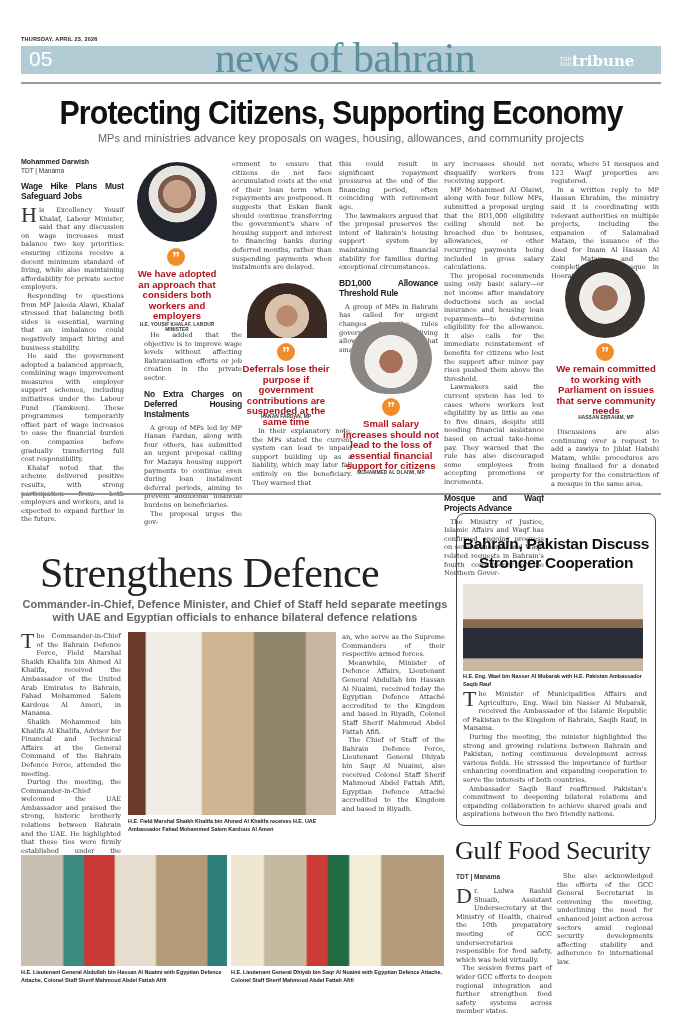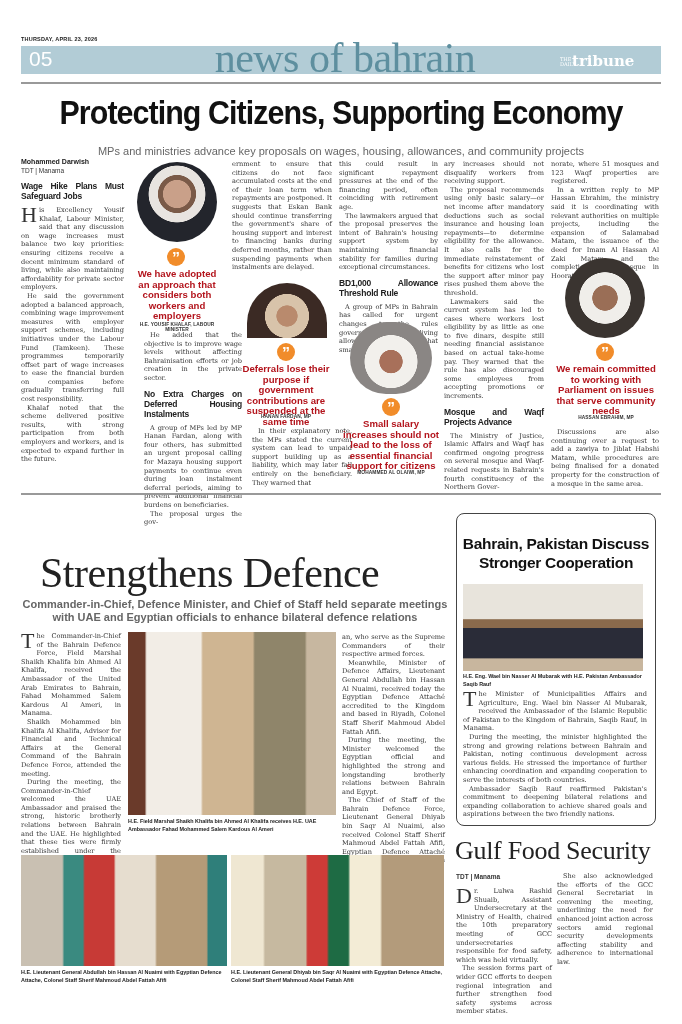--- a/index.html
+++ b/index.html
@@ -6,21 +6,21 @@
   body { width: 682px; height: 1024px; background: #fff; font-family: "DejaVu Serif", serif; color: #222; position: relative; overflow: hidden; }
   .abs { position: absolute; }
   .date { left: 21px; top: 36px; font-family: "Liberation Sans", sans-serif; font-size: 5.5px; font-weight: bold; letter-spacing: 0.2px; }
   .masthead { left: 21px; top: 46px; width: 640px; height: 28px; background: #b2ccd6; }
   .pageno { left: 29px; top: 47px; font-family: "Liberation Sans", sans-serif; font-size: 21px; color: #fff; font-weight: 300; }
   .section { left: 180px; top: 35px; width: 330px; text-align: center; font-family: "Liberation Serif", serif; font-size: 42px; color: #5e8f9f; letter-spacing: -0.5px; line-height: 46px; }
   .brand { left: 560px; top: 52px; font-family: "DejaVu Serif", serif; font-weight: bold; color: #fff; font-size: 15px; }
   .brand small { font-size: 5px; display:inline-block; line-height:5px; vertical-align: middle; font-weight: normal; margin-right: 2px; width: 10px;}
   .rule { left: 21px; width: 640px; height: 2px; background: #999; }
   .headline1 { left: 0; top: 94px; width: 682px; text-align: center; font-family: "Liberation Sans", sans-serif; font-weight: bold; font-size: 33px; color: #111; letter-spacing: -1px; transform: scaleX(0.92); }
-  .deck1 { left: 0; top: 132px; width: 682px; text-align: center; font-family: "Liberation Sans", sans-serif; font-size: 11px; color: #666; margin-top: 13px; }
+  .deck1 { left: 0; top: 132px; width: 682px; text-align: center; font-family: "Liberation Sans", sans-serif; font-size: 11px; color: #666; }
   .col { font-size: 6.6px; line-height: 8.6px; text-align: justify; color: #333; }
   .col p { text-indent: 6px; }
   .col p.first { text-indent: 0; }
   .dropcap { float: left; font-size: 22px; line-height: 18px; margin-right: 2px; font-family: "Liberation Serif", serif; }
   .byline { font-family: "Liberation Sans", sans-serif; font-size: 7px; font-weight: bold; color: #222; line-height: 9px; }
   .byline2 { font-family: "Liberation Sans", sans-serif; font-size: 6.5px; color: #333; line-height: 9px; }
   .subhead { font-family: "Liberation Sans", sans-serif; font-size: 8.5px; color: #222; line-height: 10px; margin: 6px 0 5px 0; font-weight: bold; letter-spacing: -0.2px; }
   .portrait { border-radius: 50%; overflow: hidden; }
   .quote-icon { width: 18px; height: 18px; border-radius: 50%; background: #f18c2a; color: #fff; font-family: "Liberation Sans", sans-serif; font-weight: bold; font-size: 16px; line-height: 22px; text-align: center; }
   .quote-text { font-family: "Liberation Sans", sans-serif; font-weight: bold; color: #b3141c; font-size: 9.6px; line-height: 10.5px; text-align: center; }
@@ -44,20 +44,21 @@
 <div class="abs rule" style="top:82px;"></div>
 
 <div class="abs headline1">Protecting Citizens, Supporting Economy</div>
 <div class="abs deck1">MPs and ministries advance key proposals on wages, housing, allowances, and community projects</div>
 
 <div class="abs col" style="left:21px; top:157px; width:103px;">
   <div class="byline">Mohammed Darwish</div>
   <div class="byline2">TDT | Manama</div>
   <div class="subhead">Wage Hike Plans Must Safeguard Jobs</div>
   <p class="first"><span class="dropcap">H</span><span>is Excellency Yousif Khalaf, Labour Minister, said that any discussion on wage increases must balance two key priorities: ensuring citizens receive a decent minimum standard of living, while also maintaining affordability for private sector employers.</span></p>
+  <p>Responding to questions from MP Jaleela Alawi, Khalaf stressed that balancing both sides is essential, warning that an imbalance could negatively impact hiring and business stability.</p>
   <p>He said the government adopted a balanced approach, combining wage improvement measures with employer support schemes, including initiatives under the Labour Fund (Tamkeen). These programmes temporarily offset part of wage increases to ease the financial burden on companies before gradually transferring full cost responsibility.</p>
   <p>Khalaf noted that the scheme delivered positive results, with strong participation from both employers and workers, and is expected to expand further in the future.</p>
 </div>
 
 <div class="abs portrait" style="left:137px; top:162px; width:80px; height:80px; background: radial-gradient(circle at 50% 40%, #c9a089 0 22%, #7a5a48 23% 30%, #e8e4e0 31% 45%, #23252c 46%);"></div>
 <div class="abs quote-icon" style="left:167px; top:248px;">”</div>
 <div class="abs quote-text" style="left:131px; top:269px; width:92px;">We have adopted an approach that considers both workers and employers</div>
 <div class="abs quote-attr" style="left:128px; top:322px; width:98px;">H.E. YOUSIF KHALAF, LABOUR MINISTER</div>
 
 <div class="abs col" style="left:128px; top:331px; width:98px;margin-left:16px;">
@@ -84,20 +85,21 @@
   <div class="subhead">BD1,000 Allowance Threshold Rule</div>
   <p>A group of MPs in Bahrain has called for urgent changes to the rules governing the cost-of-living allowance, arguing that small sal-</p>
 </div>
 <div class="abs portrait" style="left:350px; top:322px; width:82px; height:72px; border-radius: 41px 41px 41px 41px; background: radial-gradient(circle at 50% 55%, #a8705a 0 20%, #f2f0ec 21% 46%, #8a8684 47%);"></div>
 <div class="abs quote-icon" style="left:382px; top:398px;">”</div>
 <div class="abs quote-text" style="left:340px; top:419px; width:102px;">Small salary increases should not lead to the loss of essential financial support for citizens</div>
 <div class="abs quote-attr" style="left:340px; top:470px; width:102px;">MOHAMMED AL OLAIWI, MP</div>
 
 <div class="abs col" style="left:444px; top:160px; width:100px;">
   <p class="first">ary increases should not disqualify workers from receiving support.</p>
+  <p>MP Mohammed Al Olaiwi, along with four fellow MPs, submitted a proposal urging that the BD1,000 eligibility ceiling should not be breached due to bonuses, allowances, or other recurring payments being included in gross salary calculations.</p>
   <p>The proposal recommends using only basic salary—or net income after mandatory deductions such as social insurance and housing loan repayments—to determine eligibility for the allowance. It also calls for the immediate reinstatement of benefits for citizens who lost the support after minor pay rises pushed them above the threshold.</p>
   <p>Lawmakers said the current system has led to cases where workers lost eligibility by as little as one to five dinars, despite still needing financial assistance based on actual take-home pay. They warned that the rule has also discouraged some employees from accepting promotions or increments.</p>
   <div class="subhead">Mosque and Waqf Projects Advance</div>
   <p>The Ministry of Justice, Islamic Affairs and Waqf has confirmed ongoing progress on several mosque and Waqf-related requests in Bahrain's fourth constituency of the Northern Gover-</p>
 </div>
 
 <div class="abs col" style="left:551px; top:160px; width:108px;">
   <p class="first">norate, where 51 mosques and 123 Waqf properties are registered.</p>
   <p>In a written reply to MP Hassan Ebrahim, the ministry said it is coordinating with relevant authorities on multiple projects, including the expansion of Salamabad Matam, the issuance of the deed for Imam Al Hassan Al Zaki Matam, and the completion of a mosque in Hoorat Aali.</p>
 </div>
@@ -121,21 +123,20 @@
   <p>Shaikh Mohammed bin Khalifa Al Khalifa, Advisor for Financial and Technical Affairs at the General Command of the Bahrain Defence Force, attended the meeting.</p>
   <p>During the meeting, the Commander-in-Chief welcomed the UAE Ambassador and praised the strong, historic brotherly relations between Bahrain and the UAE. He highlighted that these ties were firmly established under the leadership of His Majesty King Hamad bin Isa Al Khalifa and His Highness Sheikh Mohammed bin Zayed Al Nahy-</p>
 </div>
 
 <div class="abs photo" style="left:128px; top:632px; width:208px; height:183px; background: linear-gradient(90deg, #6a3a2a 0 8%, #f2ede6 9% 35%, #cfb592 36% 60%, #8f856a 61% 85%, #c7b7a0 86%);"></div>
 <div class="abs caption" style="left:128px; top:818px; width:210px;">H.E. Field Marshal Shaikh Khalifa bin Ahmed Al Khalifa receives H.E. UAE Ambassador Fahad Mohammed Salem Kardous Al Ameri</div>
 
 <div class="abs col" style="left:342px; top:633px; width:103px;">
   <p class="first">an, who serve as the Supreme Commanders of their respective armed forces.</p>
   <p>Meanwhile, Minister of Defence Affairs, Lieutenant General Abdullah bin Hassan Al Nuaimi, received today the Egyptian Defence Attaché accredited to the Kingdom and based in Riyadh, Colonel Staff Sherif Mahmoud Abdel Fattah Afifi.</p>
-  <p>During the meeting, the Minister welcomed the Egyptian official and highlighted the strong and longstanding brotherly relations between Bahrain and Egypt.</p>
   <p>The Chief of Staff of the Bahrain Defence Force, Lieutenant General Dhiyab bin Saqr Al Nuaimi, also received Colonel Staff Sherif Mahmoud Abdel Fattah Afifi, Egyptian Defence Attaché accredited to the Kingdom and based in Riyadh.</p>
 </div>
 
 <div class="abs photo" style="left:21px; top:855px; width:206px; height:111px; background: linear-gradient(90deg, #c9c0b2 0 20%, #3a8a80 21% 30%, #c73a36 31% 45%, #e6ddcf 46% 65%, #b59b78 66% 90%, #2f7f7a 91%);"></div>
 <div class="abs caption" style="left:21px; top:969px; width:208px;">H.E. Lieutenant General Abdullah bin Hassan Al Nuaimi with Egyptian Defence Attache, Colonel Staff Sherif Mahmoud Abdel Fattah Afifi</div>
 
 <div class="abs photo" style="left:231px; top:855px; width:213px; height:111px; background: linear-gradient(90deg, #efe7d2 0 15%, #c6b9a0 16% 35%, #cd3b37 36% 45%, #1e6b44 46% 55%, #f3ecd6 56% 70%, #b39b7b 71%);"></div>
 <div class="abs caption" style="left:231px; top:969px; width:213px;">H.E. Lieutenant General Dhiyab bin Saqr Al Nuaimi with Egyptian Defence Attache, Colonel Staff Sherif Mahmoud Abdel Fattah Afifi</div>
 
 <div class="abs box"></div>

